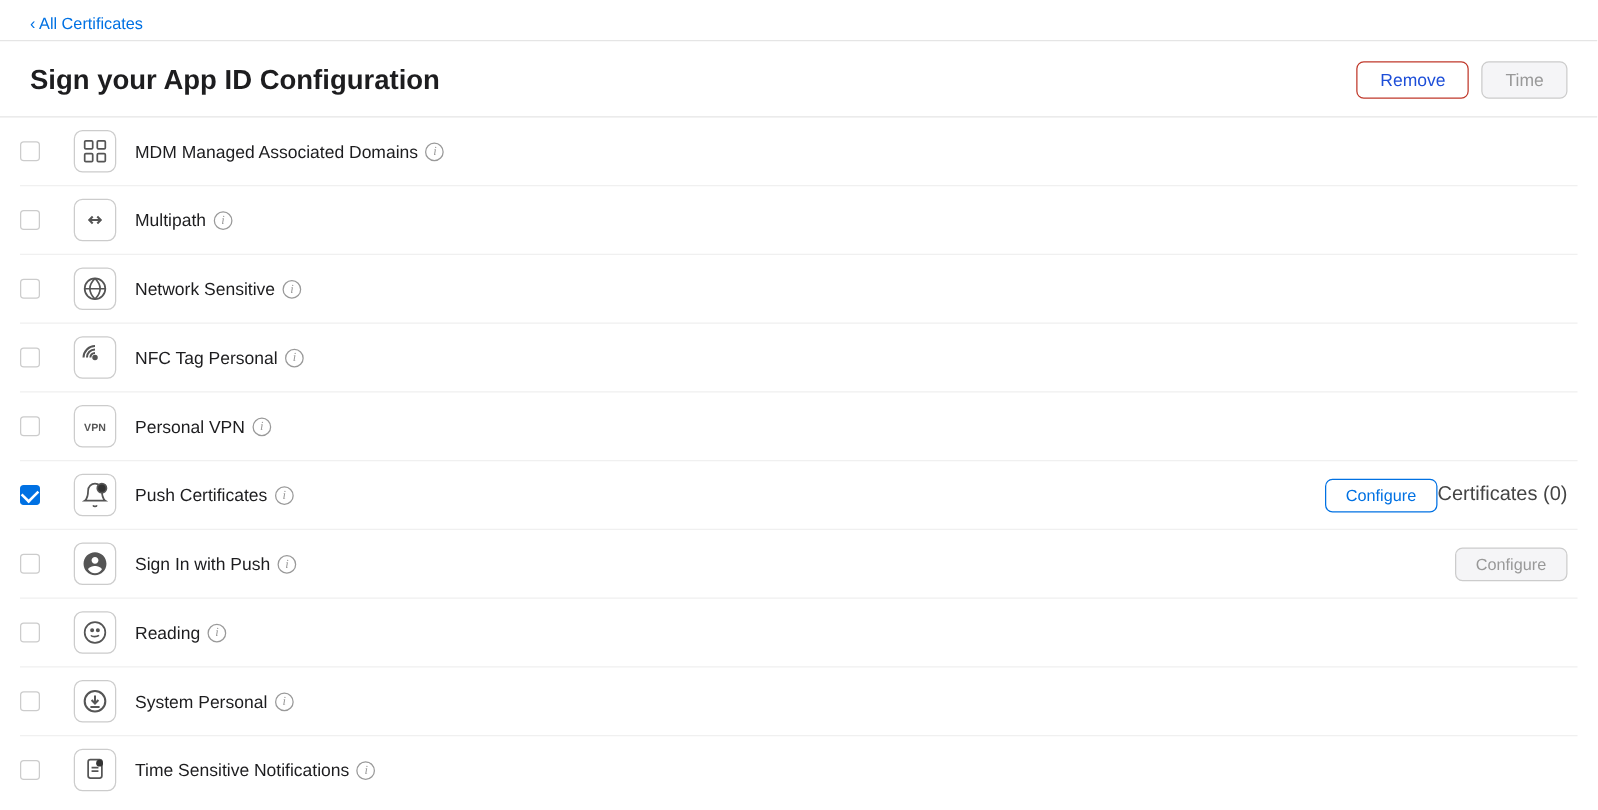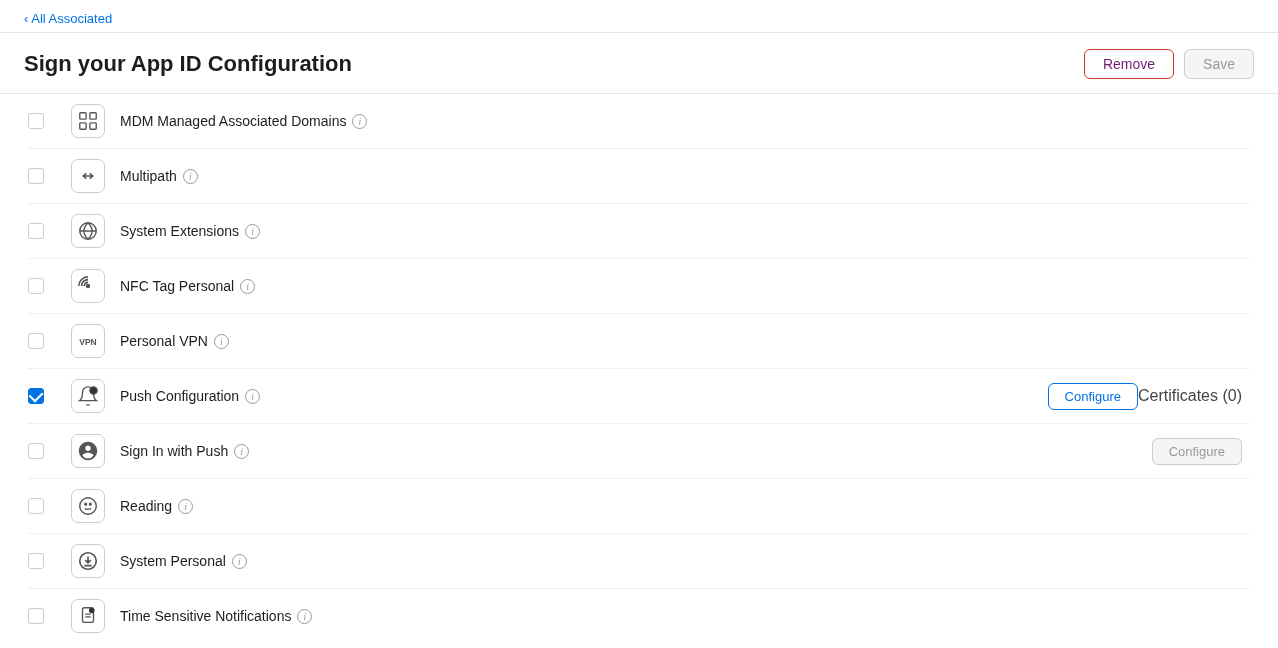--- a/index.html
+++ b/index.html
@@ -33,38 +33,38 @@
       font-size: 22px;
       font-weight: 600;
       color: #1d1d1f;
     }
     .header-actions {
       display: flex;
       gap: 10px;
     }
     .btn-remove {
       border: 1.5px solid #c0392b;
-      color: #701a75;
+      color: #1d4ed8;
       background: #fff;
       border-radius: 6px;
       padding: 6px 18px;
       font-size: 14px;
       cursor: pointer;
     }
     .btn-save {
       border: 1.5px solid #ccc;
       color: #999;
       background: #f5f5f7;
       border-radius: 6px;
       padding: 6px 18px;
       font-size: 14px;
       cursor: not-allowed;
     }
     .capability-list {
-      padding: 0 28px;
+      padding: 0 16px;
     }
     .capability-row {
       display: flex;
       align-items: center;
       padding: 10px 0;
       border-bottom: 1px solid #f0f0f0;
       min-height: 52px;
     }
     .capability-row:last-child {
       border-bottom: none;
@@ -178,28 +178,28 @@
     
     .svg-icon {
       width: 22px;
       height: 22px;
     }
   </style>
 </head>
 <body>
 
 <div class="top-bar">
-  <span class="back-link">All Associated</span>
+  <span class="back-link">All Certificates</span>
 </div>
 
 <div class="header">
   <h1 class="header-title">Sign your App ID Configuration</h1>
   <div class="header-actions">
     <button class="btn-remove">Remove</button>
-    <button class="btn-save">Save</button>
+    <button class="btn-save">Time</button>
   </div>
 </div>
 
 <div class="capability-list" id="cap-list">
     <div class="capability-row">
       <div class="checkbox-cell">
         <div class="checkbox"></div>
       </div>
       <div class="icon-cell">
         <div class="icon-box">
@@ -238,21 +238,21 @@
       </div>
       <div class="icon-cell">
         <div class="icon-box">
           <svg class="svg-icon" viewBox="0 0 24 24" fill="none" stroke="#555" stroke-width="1.5">
             <circle cx="12" cy="12" r="9"></circle>
             <path d="M3 12h18M12 3c-3 3-4.5 5.5-4.5 9s1.5 6 4.5 9M12 3c3 3 4.5 5.5 4.5 9s-1.5 6-4.5 9"></path>
           </svg>
         </div>
       </div>
       <div class="cap-name">
-        <span>System Extensions</span>
+        <span>Network Sensitive</span>
         <span class="info-icon">i</span>
       </div>
     </div>
     <div class="capability-row">
       <div class="checkbox-cell">
         <div class="checkbox"></div>
       </div>
       <div class="icon-cell">
         <div class="icon-box">
           <svg class="svg-icon" viewBox="0 0 24 24" fill="none" stroke="#555" stroke-width="1.8">
@@ -291,21 +291,21 @@
       <div class="icon-cell">
         <div class="icon-box">
           <svg class="svg-icon" viewBox="0 0 24 24" fill="none" stroke="#555" stroke-width="1.5">
             <path d="M18 8a6 6 0 0 0-12 0c0 7-3 9-3 9h18s-3-2-3-9"></path>
             <path d="M13.73 21a2 2 0 0 1-3.46 0"></path>
             <circle cx="18" cy="6" r="4" fill="#333"></circle>
           </svg>
         </div>
       </div>
       <div class="cap-name">
-        <span>Push Configuration</span>
+        <span>Push Certificates</span>
         <span class="info-icon">i</span>
       </div>
       <div class="cap-actions">
         <button class="btn-configure-active">Configure</button>
         <span class="cert-label">Certificates (0)</span>
       </div>
     </div>
     <div class="capability-row">
       <div class="checkbox-cell">
         <div class="checkbox"></div>

